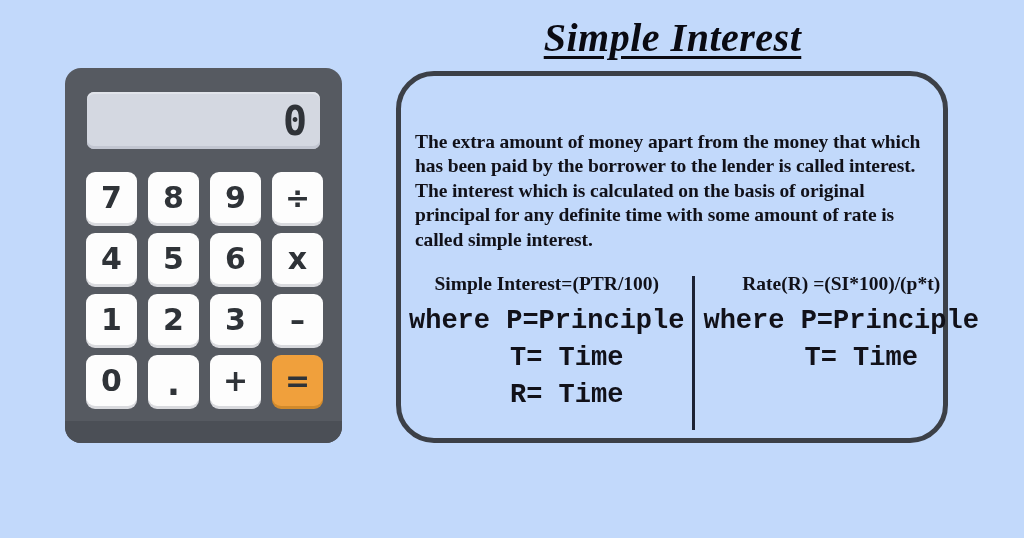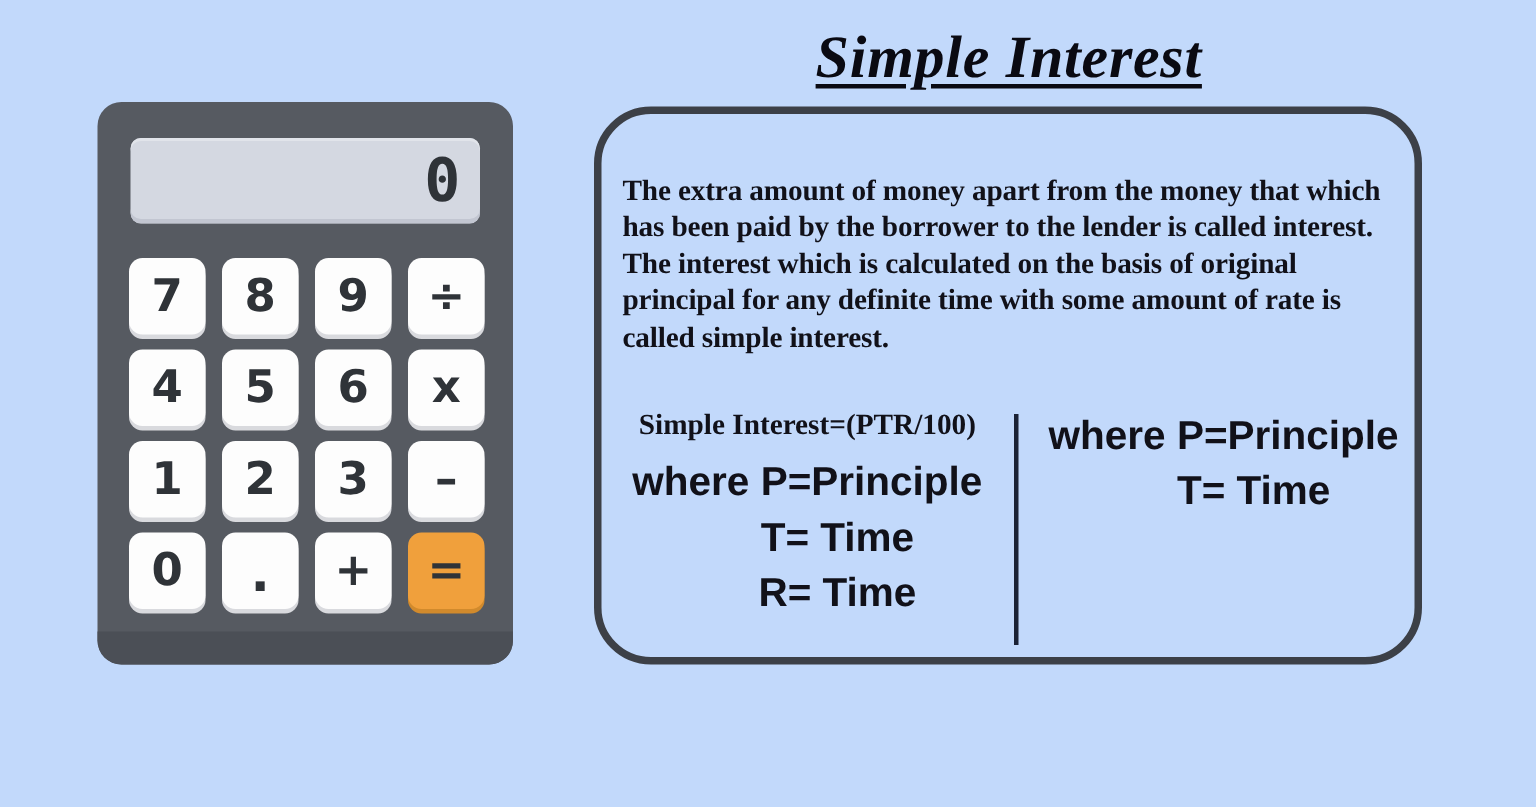--- a/index.html
+++ b/index.html
@@ -120,21 +120,21 @@
     top: 71px;
     width: 552px;
     height: 372px;
     border: 5px solid #3c4047;
     border-radius: 38px;
     box-sizing: border-box;
   }
   #description {
     position: absolute;
     left: 14px;
-    top: 20px;
+    top: 34px;
     width: 528px;
     font-family: "Liberation Serif", serif;
     font-weight: 700;
     font-size: 19.5px;
     line-height: 24.5px;
     color: #111119;
     letter-spacing: -0.1px;
   }
   #formulas {
     position: absolute;
@@ -167,21 +167,21 @@
   .formula-head {
     font-family: "Liberation Serif", serif;
     font-weight: 700;
     font-size: 19.5px;
     color: #111119;
     white-space: nowrap;
     margin-bottom: 8px;
     line-height: 1.2;
   }
   .formula-line {
-    font-family: Liberation Sans, sans-serif;
+    font-family: Liberation Mono, monospace;
     font-weight: 700;
     font-size: 27px;
     color: #111119;
     white-space: nowrap;
     line-height: 37px;
   }
   .formula-line.indent {
     padding-left: 40px;
   }
 </style>
@@ -226,18 +226,19 @@
     <div class="formula-col left">
       <div class="formula-head">Simple Interest=(PTR/100)</div>
       <div class="formula-line">where P=Principle</div>
       <div class="formula-line indent">T= Time</div>
       <div class="formula-line indent">R= Time</div>
     </div>
 
     <div id="formula-divider"></div>
 
     <div class="formula-col right">
+      <div class="formula-head">Rate(R) =(SI*100)/(p*t)</div>
       <div class="formula-line">where P=Principle</div>
       <div class="formula-line indent">T= Time</div>
     </div>
 
   </div>
 </div>
 
 </body></html>

